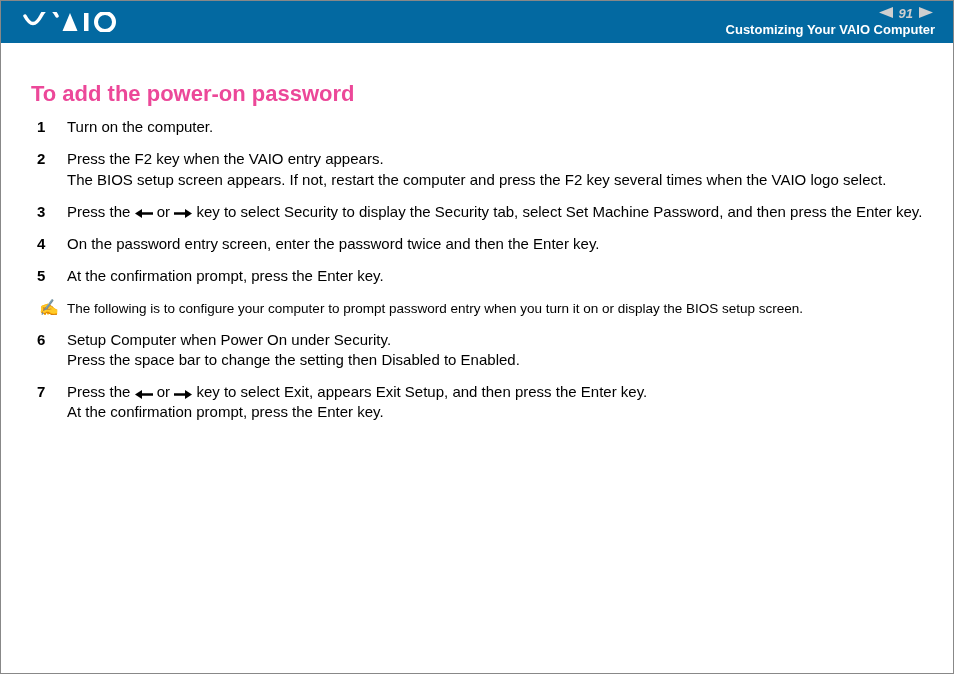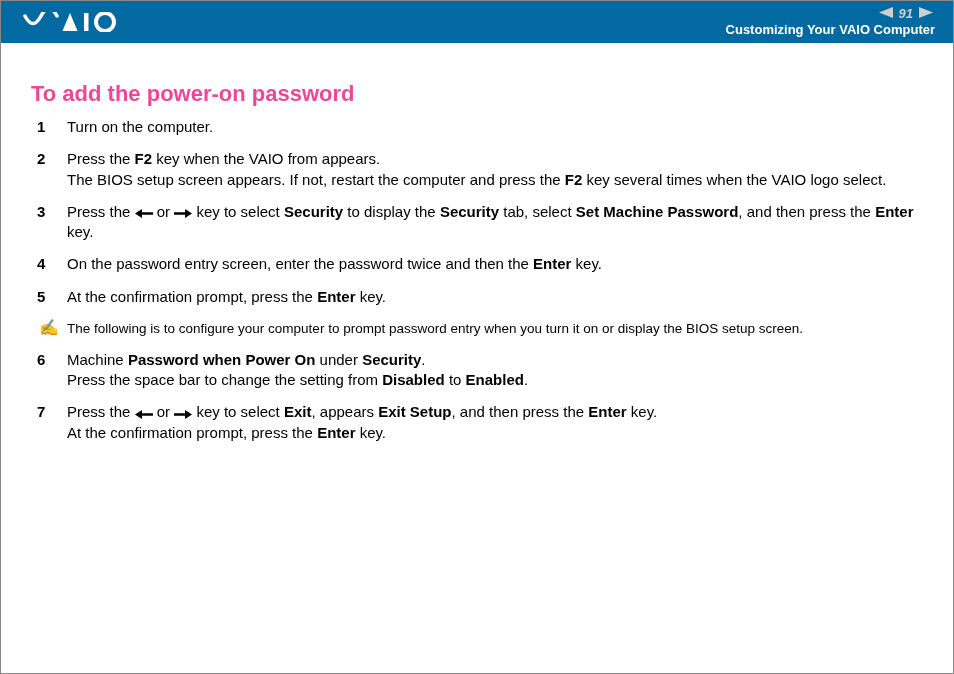--- a/index.html
+++ b/index.html
@@ -10,21 +10,21 @@
   .hdr-right{text-align:right;font-size:12px;line-height:1.2}
   .pagenav{display:flex;align-items:center;justify-content:flex-end;font-style:italic;font-weight:bold;font-size:13px;color:#cfcfcf}
   .pagenav .arrow{display:inline-block;padding:0 2px}
   .pagenav .num{color:#cfcfcf;padding:0 4px}
   .section{font-weight:bold;font-size:13px}
   .content{padding:18px 30px 0 30px}
   h2{color:#ec4899;font-weight:bold;font-size:22px;margin:20px 0 10px 0}
   ol.steps{list-style:none;margin:0;padding:0;counter-reset:step}
   ol.steps>li{counter-increment:step;position:relative;padding:0 0 12px 36px;font-size:15px;line-height:1.35}
   ol.steps>li::before{content:counter(step);position:absolute;left:6px;top:0;font-weight:bold}
-  .b{font-weight:bold}
+  .b{font-weight:normal}
   .note{position:relative;padding:0 0 8px 36px;font-size:13.5px;font-family:Arial,Helvetica,sans-serif;color:#000;margin:2px 0 6px 0}
   .note .pencil{position:absolute;left:8px;top:-3px;font-size:16px;color:#000}
   .key-arrow{position:relative;top:1px}
   .key-arrow svg{vertical-align:middle}
 </style>
 </head>
 <body>
 
 <div class="page">
 
@@ -55,21 +55,21 @@
     </div>
   </div>
 
   <div class="content">
     <h2>To add the power-on password</h2>
 
     <ol class="steps">
       <li><span>Turn on the computer.</span></li>
 
       <li>
-        <span>Press the </span><span class="b">F2</span><span> key when the VAIO from appears.</span><br>
+        <span>Press the </span><span class="b">F2</span><span> key when the VAIO entry appears.</span><br>
         <span>The BIOS setup screen appears. If not, restart the computer and press the </span><span class="b">F2</span><span> key several times when the VAIO logo select.</span>
       </li>
 
       <li>
         <span>Press the </span><span class="key-arrow"><svg width="18" height="11">
               <line x1="4" y1="5.5" x2="18" y2="5.5" stroke="#000" stroke-width="2.5"></line>
               <polygon points="0,5.5 7,1 7,10" fill="#000"></polygon>
             </svg></span><span> or </span><span class="key-arrow"><svg width="18" height="11">
               <line x1="0" y1="5.5" x2="14" y2="5.5" stroke="#000" stroke-width="2.5"></line>
               <polygon points="18,5.5 11,1 11,10" fill="#000"></polygon>
@@ -85,22 +85,22 @@
       </li>
     </ol>
 
     <div class="note">
       <span class="pencil">✍</span>
       <span>The following is to configure your computer to prompt password entry when you turn it on or display the BIOS setup screen.</span>
     </div>
 
     <ol class="steps" start="6" style="counter-reset:step 5">
       <li>
-        <span>Machine </span><span class="b">Password when Power On</span><span> under </span><span class="b">Security</span><span>.</span><br>
-        <span>Press the space bar to change the setting from </span><span class="b">Disabled</span><span> to </span><span class="b">Enabled</span><span>.</span>
+        <span>Setup </span><span class="b">Computer when Power On</span><span> under </span><span class="b">Security</span><span>.</span><br>
+        <span>Press the space bar to change the setting then </span><span class="b">Disabled</span><span> to </span><span class="b">Enabled</span><span>.</span>
       </li>
 
       <li>
         <span>Press the </span><span class="key-arrow"><svg width="18" height="11">
               <line x1="4" y1="5.5" x2="18" y2="5.5" stroke="#000" stroke-width="2.5"></line>
               <polygon points="0,5.5 7,1 7,10" fill="#000"></polygon>
             </svg></span><span> or </span><span class="key-arrow"><svg width="18" height="11">
               <line x1="0" y1="5.5" x2="14" y2="5.5" stroke="#000" stroke-width="2.5"></line>
               <polygon points="18,5.5 11,1 11,10" fill="#000"></polygon>
             </svg></span><span> key to select </span><span class="b">Exit</span><span>, appears </span><span class="b">Exit Setup</span><span>, and then press the </span><span class="b">Enter</span><span> key.</span><br>

